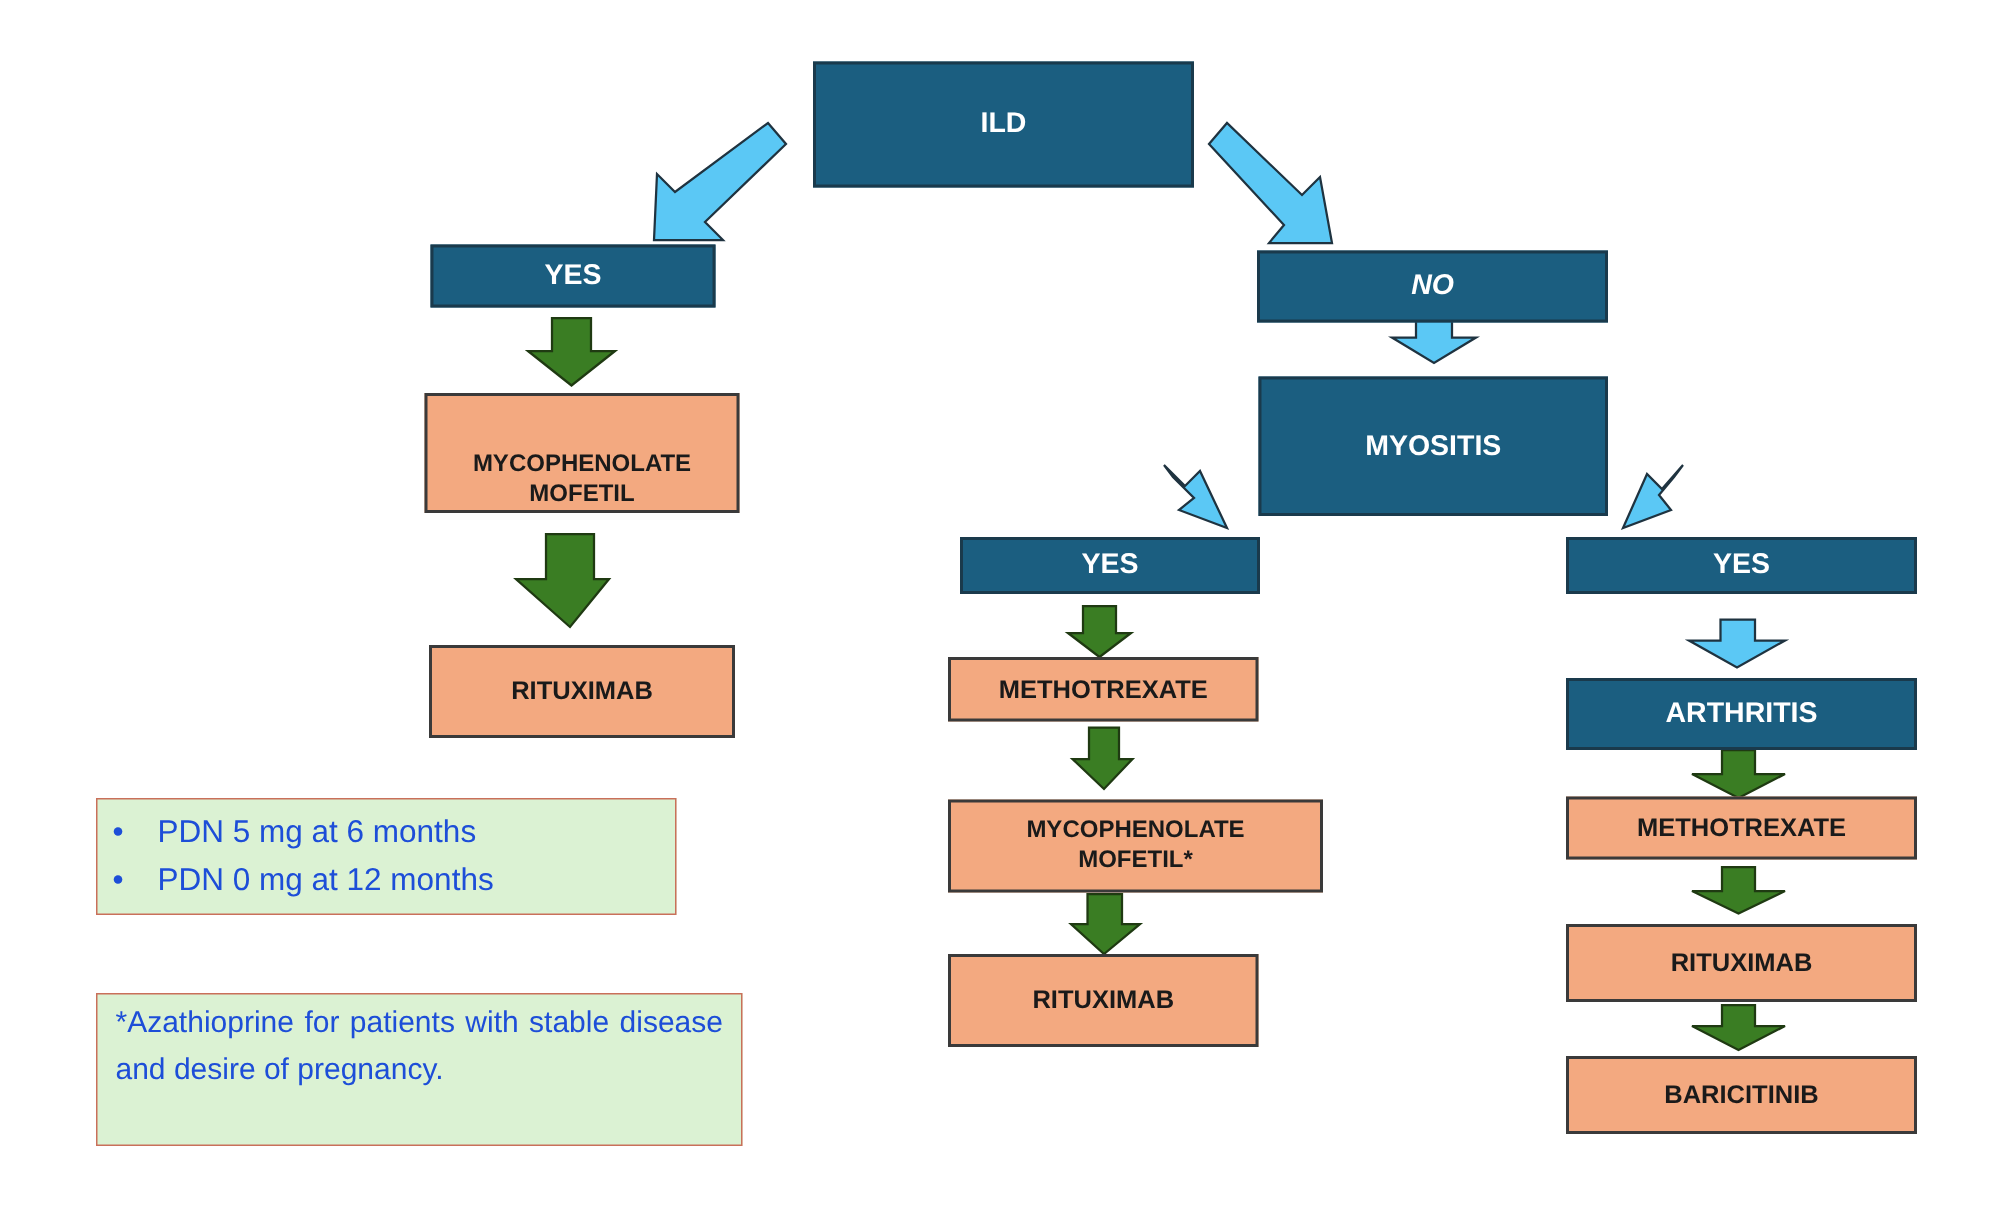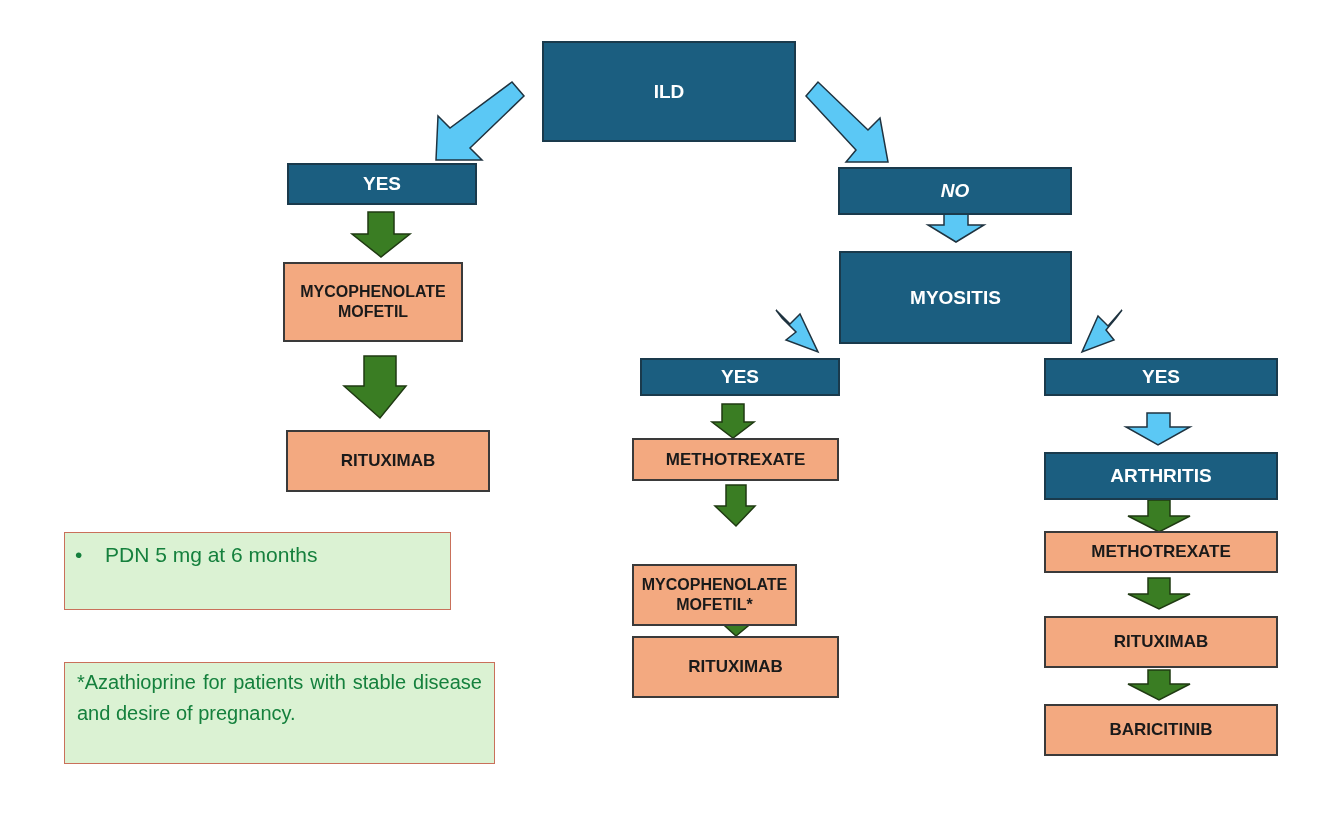--- a/index.html
+++ b/index.html
@@ -4,21 +4,21 @@
 <style>
   html, body { margin: 0; padding: 0; background: #ffffff; }
   body { width: 1341px; height: 821px; position: relative; overflow: hidden;
          font-family: "Liberation Sans", "DejaVu Sans", sans-serif; }
   .box { position: absolute; box-sizing: border-box; display: flex; align-items: center;
          justify-content: center; text-align: center; font-weight: bold; line-height: 1.25; }
   .blue { background: #1b5e80; border: 2px solid #1a3a4c; color: #ffffff; font-size: 19px; }
   .salmon { background: #f3a980; border: 2px solid #3a3a3a; color: #1a1a1a; font-size: 17px; }
   .salmon.small { font-size: 16px; }
   .note { position: absolute; box-sizing: border-box; background: #dbf2d3; border: 1.5px solid #c9705a;
-          color: #15803d; font-size: 21px; }
+          color: #1d4ed8; font-size: 21px; }
   .note ul { margin: 0; padding: 0 0 0 18px; list-style: none; }
   .note li { position: relative; padding-left: 22px; line-height: 32px; }
   .note li::before { content: "•"; position: absolute; left: -8px; }
   .note2 { text-align: justify; line-height: 31px; padding: 4px 12px; }
   svg.arrows { position: absolute; left: 0; top: 0; }
 </style>
 </head>
 <body>
 
 <svg class="arrows" width="1341" height="821">
@@ -38,21 +38,21 @@
 
   <polygon class="ag" points="722,404 744,404 744,422 754,422 733,438 712,422 722,422" fill="#3a7d23" stroke="#1f3a12" stroke-width="1.5"></polygon>
   <polygon class="ag" points="726,485 746,485 746,506 755,506 736,526 715,506 726,506" fill="#3a7d23" stroke="#1f3a12" stroke-width="1.5"></polygon>
   <polygon class="ag" points="725,596 748,596 748,616 760,616 736,636 714,616 725,616" fill="#3a7d23" stroke="#1f3a12" stroke-width="1.5"></polygon>
 
   <polygon class="ag" points="1148,500 1170,500 1170,516 1190,516 1159,532 1128,516 1148,516" fill="#3a7d23" stroke="#1f3a12" stroke-width="1.5"></polygon>
   <polygon class="ag" points="1148,578 1170,578 1170,594 1190,594 1159,609 1128,594 1148,594" fill="#3a7d23" stroke="#1f3a12" stroke-width="1.5"></polygon>
   <polygon class="ag" points="1148,670 1170,670 1170,684 1190,684 1159,700 1128,684 1148,684" fill="#3a7d23" stroke="#1f3a12" stroke-width="1.5"></polygon>
 </svg>
 
-<div class="box blue" style="left:542px;top:41px;width:254px;height:101px;">
+<div class="box blue" style="left:542px;top:41px;width:254px;height:84px;">
     <span>ILD</span>
   </div>
 <div class="box blue" style="left:287px;top:163px;width:190px;height:42px;">
     <span>YES</span>
   </div>
 <div class="box blue" style="left:838px;top:167px;width:234px;height:48px;font-style:italic;">
     <span>NO</span>
   </div>
 <div class="box blue" style="left:839px;top:251px;width:233px;height:93px;">
     <span>MYOSITIS</span>
@@ -60,45 +60,46 @@
 <div class="box blue" style="left:640px;top:358px;width:200px;height:38px;">
     <span>YES</span>
   </div>
 <div class="box blue" style="left:1044px;top:358px;width:234px;height:38px;">
     <span>YES</span>
   </div>
 <div class="box blue" style="left:1044px;top:452px;width:234px;height:48px;justify-content:center;">
     <span>ARTHRITIS</span>
   </div>
 
-<div class="box salmon small" style="left:283px;top:262px;width:180px;height:80px;">
+<div class="box salmon small" style="left:283px;top:262px;width:210px;height:80px;align-items:flex-end;">
     <span style="display:block;width:150px;">MYCOPHENOLATE MOFETIL</span>
   </div>
 <div class="box salmon" style="left:286px;top:430px;width:204px;height:62px;">
     <span>RITUXIMAB</span>
   </div>
 
 <div class="box salmon" style="left:632px;top:438px;width:207px;height:43px;">
     <span>METHOTREXATE</span>
   </div>
-<div class="box salmon small" style="left:632px;top:533px;width:165px;height:62px;margin-top:31px;">
+<div class="box salmon small" style="left:632px;top:533px;width:250px;height:62px;">
     <span style="display:block;width:150px;">MYCOPHENOLATE MOFETIL*</span>
   </div>
 <div class="box salmon" style="left:632px;top:636px;width:207px;height:62px;">
     <span>RITUXIMAB</span>
   </div>
 
 <div class="box salmon" style="left:1044px;top:531px;width:234px;height:42px;">
     <span>METHOTREXATE</span>
   </div>
 <div class="box salmon" style="left:1044px;top:616px;width:234px;height:52px;">
     <span>RITUXIMAB</span>
   </div>
 <div class="box salmon" style="left:1044px;top:704px;width:234px;height:52px;">
     <span>BARICITINIB</span>
   </div>
 
 <div class="note" style="left:64px;top:532px;width:387px;height:78px;padding-top:6px;">
   <ul>
     <li>PDN 5 mg at 6 months</li>
+    <li>PDN 0 mg at 12 months</li>
   </ul>
 </div>
 <div class="note note2" style="left:64px;top:662px;width:431px;height:102px;font-size:20px;">*Azathioprine for patients with stable disease and desire of pregnancy.</div>
 
 </body></html>

